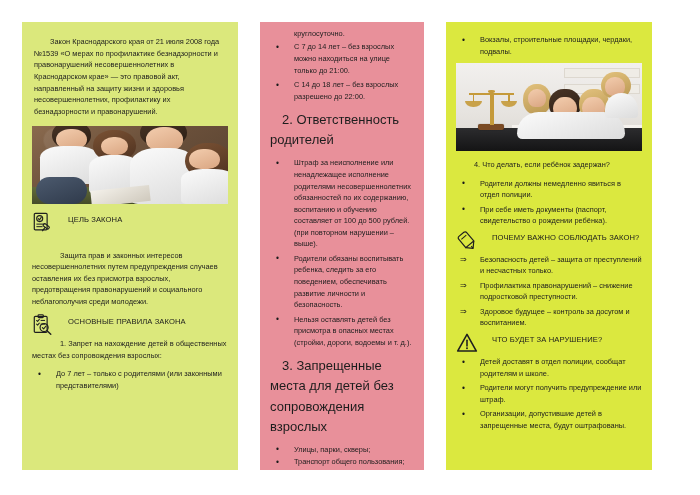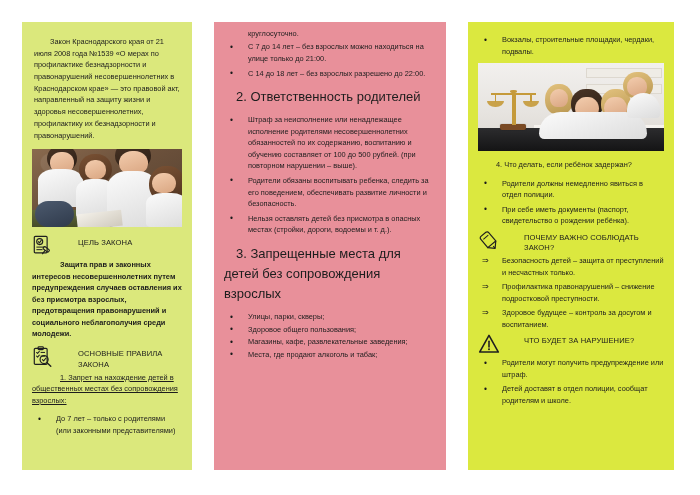--- a/index.html
+++ b/index.html
@@ -24,25 +24,25 @@
     padding: 22px 20px 25px 22px;
     gap: 22px;
   }
   .panel {
     box-sizing: border-box;
     height: 448px;
     overflow: hidden;
     padding: 8px 10px 8px 10px;
   }
   .panel-left {
-    width: 170px;
+    width: 216px;
     background: #dbe87c;
   }
   .panel-mid {
-    width: 232px;
+    width: 164px;
     background: #e8909a;
     padding-top: 6px;
   }
   .panel-right {
     width: 206px;
     background: #dbe83f;
   }
 
   .intro {
     font-size: 7.4px;
@@ -108,21 +108,21 @@
     position: absolute; background: #c9a24a;
     border-radius: 0 0 50% 50% / 0 0 100% 100%;
   }
   .bed { position: absolute; left: 30%; right: 0; bottom: 0; height: 30%;
     background: linear-gradient(180deg, #f6f3ef, #e4ded6); }
 
   
   .section-head {
     display: flex;
     align-items: flex-start;
-    gap: 24px;
+    gap: 14px;
     margin: 2px 0 2px 0;
   }
   .section-head .ico {
     flex: 0 0 auto;
     width: 22px; height: 22px;
     display: block;
     margin-top: 0px;
   }
   .section-head .htxt {
     font-size: 7.6px;
@@ -220,37 +220,37 @@
         <path d="M6.9 7.3 L8.1 8.5 L10.1 5.9" fill="none" stroke="#1f1f1f" stroke-width="1.2" stroke-linecap="round" stroke-linejoin="round"></path>
         <line x1="4.8" y1="13.2" x2="13.8" y2="13.2" stroke="#1f1f1f" stroke-width="1.1"></line>
         <line x1="4.8" y1="16" x2="11.5" y2="16" stroke="#1f1f1f" stroke-width="1.1"></line>
         <g transform="rotate(38 15 15)">
           <rect x="12.2" y="13.6" width="7.2" height="3.1" rx="1" fill="none" stroke="#1f1f1f" stroke-width="1.2"></rect>
           <line x1="15.6" y1="16.9" x2="15.6" y2="22" stroke="#1f1f1f" stroke-width="1.3"></line>
         </g>
       </svg>
       <div class="htxt">ЦЕЛЬ ЗАКОНА</div>
     </div>
-    <div class="para para-tight" style="text-indent:28px;margin-top:2px;font-weight:bold;">Защита прав и законных интересов несовершеннолетних путем предупреждения случаев оставления их без присмотра взрослых, предотвращения правонарушений и социального неблагополучия среди молодежи.</div>
+    <div class="para para-tight" style="text-indent:28px;margin-top:16px;">Защита прав и законных интересов несовершеннолетних путем предупреждения случаев оставления их без присмотра взрослых, предотвращения правонарушений и социального неблагополучия среди молодежи.</div>
 
     <div class="section-head">
       <svg class="ico" viewBox="0 0 24 24">
         <rect x="2.5" y="2.6" width="14" height="17.5" rx="1.2" fill="none" stroke="#1f1f1f" stroke-width="1.3"></rect>
         <rect x="6.6" y="0.8" width="5.8" height="3.2" rx="1" fill="none" stroke="#1f1f1f" stroke-width="1.2"></rect>
         <path d="M5 7 L6.1 8.1 L8 5.9" fill="none" stroke="#1f1f1f" stroke-width="1.1" stroke-linecap="round" stroke-linejoin="round"></path>
         <line x1="9.4" y1="7" x2="14.2" y2="7" stroke="#1f1f1f" stroke-width="1.1"></line>
         <path d="M5 11 L6.1 12.1 L8 9.9" fill="none" stroke="#1f1f1f" stroke-width="1.1" stroke-linecap="round" stroke-linejoin="round"></path>
         <line x1="9.4" y1="11" x2="14.2" y2="11" stroke="#1f1f1f" stroke-width="1.1"></line>
         <circle cx="13.2" cy="14.8" r="4.4" fill="none" stroke="#1f1f1f" stroke-width="1.3"></circle>
         <path d="M11.3 14.9 L12.7 16.3 L15.3 13.1" fill="none" stroke="#1f1f1f" stroke-width="1.2" stroke-linecap="round" stroke-linejoin="round"></path>
         <line x1="16.4" y1="18.2" x2="20.5" y2="22.2" stroke="#1f1f1f" stroke-width="1.5" stroke-linecap="round"></line>
       </svg>
       <div class="htxt">ОСНОВНЫЕ ПРАВИЛА ЗАКОНА</div>
     </div>
-    <div class="para para-tight" style="text-indent:28px;margin-top:2px;text-decoration:underline;">1. Запрет на нахождение детей в общественных местах  без сопровождения взрослых:</div>
+    <div class="para para-tight" style="text-indent:28px;margin-top:2px;">1. Запрет на нахождение детей в общественных местах  без сопровождения взрослых:</div>
 
     <ul class="bullets">
       <li>До 7 лет – только с родителями (или законными представителями)</li>
     </ul>
   </div>
 
   <div class="panel panel-mid">
 
     <div class="para mid-first" style="text-indent:0;margin:0 0 2px 24px;">круглосуточно.</div>
 
@@ -264,21 +264,21 @@
     <ul class="bullets">
       <li>Штраф за неисполнение или ненадлежащее исполнение родителями несовершеннолетних обязанностей по их содержанию, воспитанию и обучению составляет от 100 до 500 рублей. (при повторном нарушении – выше).</li>
       <li>Родители обязаны воспитывать ребенка, следить за его поведением, обеспечивать развитие личности и безопасность.</li>
       <li>Нельзя оставлять детей без присмотра в опасных местах (стройки, дороги, водоемы и т. д.).</li>
     </ul>
 
     <div class="subhead">3. Запрещенные места для детей без сопровождения взрослых</div>
 
     <ul class="bullets compact">
       <li>Улицы, парки, скверы;</li>
-      <li>Здоровое общего пользования;</li>
+      <li>Транспорт общего пользования;</li>
       <li>Магазины, кафе, развлекательные заведения;</li>
       <li>Места, где продают алкоголь и табак;</li>
     </ul>
   </div>
 
   <div class="panel panel-right">
 
     <ul class="bullets" style="margin-top:4px;">
       <li>Вокзалы, строительные площадки, чердаки, подвалы.</li>
     </ul>
@@ -339,18 +339,19 @@
     <div class="section-head">
       <svg class="ico" viewBox="0 0 24 24">
         <path d="M12 2.6 L22.2 20.8 H1.8 Z" fill="none" stroke="#1f1f1f" stroke-width="1.7" stroke-linejoin="round"></path>
         <line x1="12" y1="9" x2="12" y2="15.2" stroke="#1f1f1f" stroke-width="1.7" stroke-linecap="round"></line>
         <circle cx="12" cy="17.8" r="1.05" fill="#1f1f1f"></circle>
       </svg>
       <div class="htxt">ЧТО БУДЕТ ЗА НАРУШЕНИЕ?</div>
     </div>
 
     <ul class="bullets">
+      <li>Детей доставят в отдел полиции, сообщат родителям и школе.</li>
       <li>Родители могут получить предупреждение или штраф.</li>
-      <li>Детей доставят в отдел полиции, сообщат родителям и школе.</li>
+      <li>Организации, допустившие детей в запрещенные места, будут оштрафованы.</li>
     </ul>
   </div>
 
 </div>
 
 </body></html>

